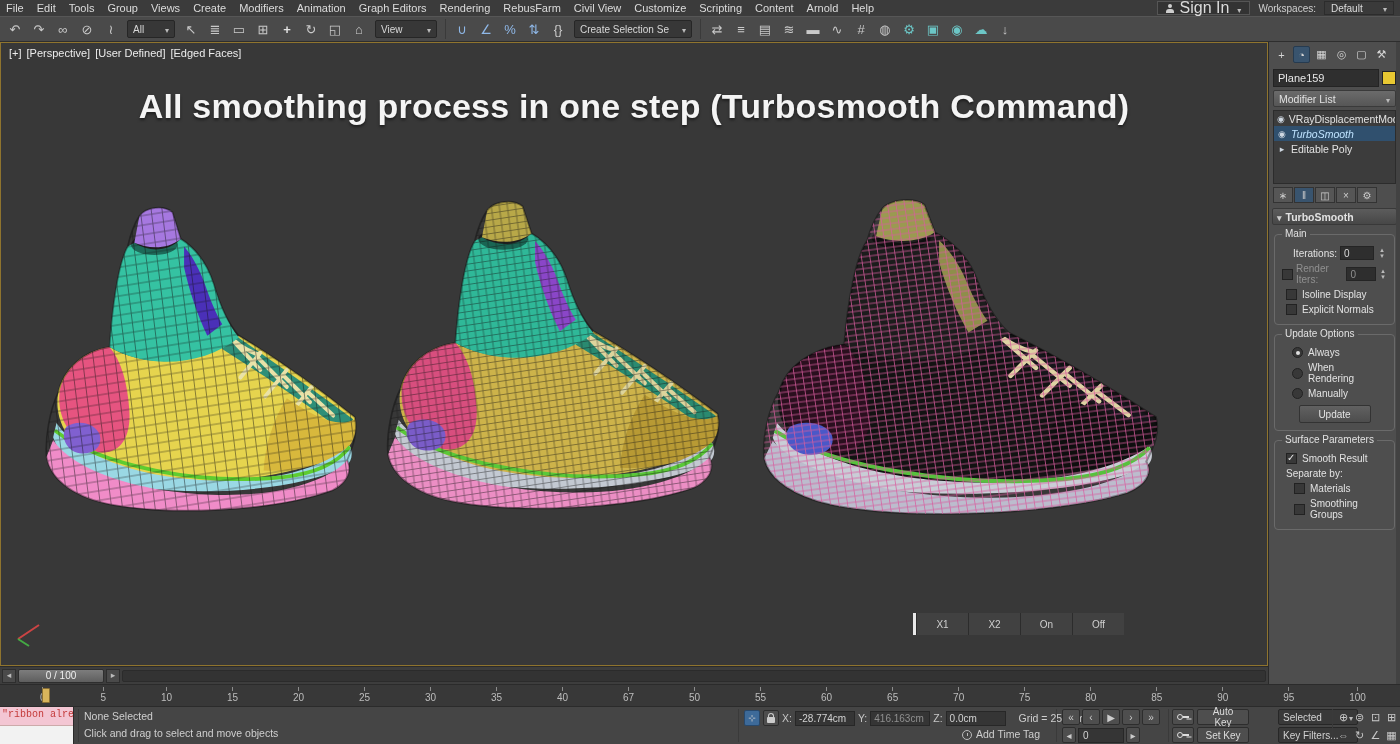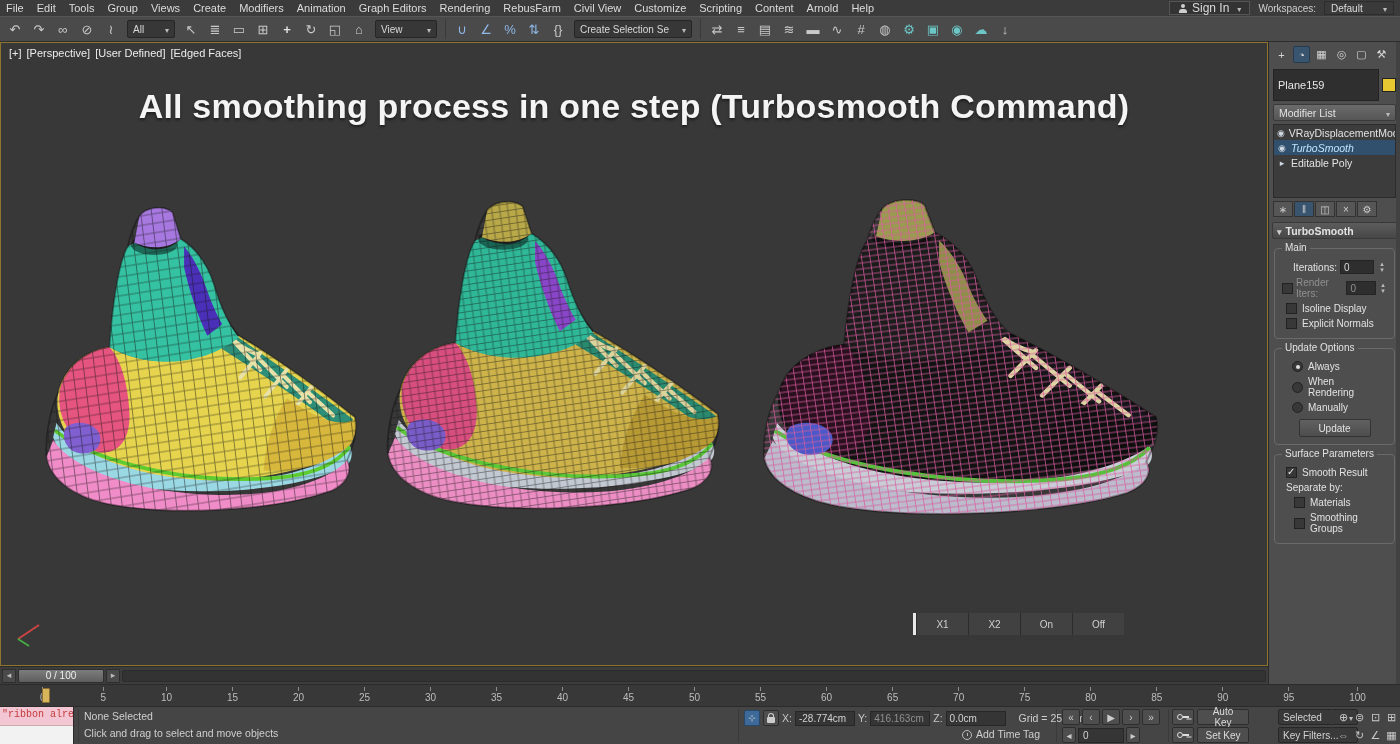--- a/index.html
+++ b/index.html
@@ -7,21 +7,21 @@
     font-family:"Liberation Sans", sans-serif; }
   #app { position:relative; width:1400px; height:744px; background:#474747; }
 
   
   .menubar { height:16px; background:#3b3b3b; display:flex; align-items:center;
     padding:0 6px; font-size:11px; color:#dcdcdc; }
   .menu-items { display:flex; gap:13px; white-space:nowrap; }
   .menu-item { cursor:default; }
   .menubar-right { margin-left:auto; display:flex; align-items:center; gap:8px; }
   .signin { display:flex; align-items:center; gap:5px; background:#333;
-    border:1px solid #555; padding:0 8px; height:14px; font-size:12px; }
+    border:1px solid #555; padding:0 8px; height:14px; font-size:16px; }
   .person-icon { position:relative; width:9px; height:9px; display:inline-block; }
   .person-icon::before { content:""; position:absolute; top:0; left:2.5px; width:4px; height:4px; border-radius:50%; background:#cfcfcf; }
   .person-icon::after { content:""; position:absolute; bottom:0; left:0.5px; width:8px; height:3.5px; border-radius:3px 3px 0 0; background:#cfcfcf; }
   .caret::after { content:"▾"; font-size:8px; color:#bbb; margin-left:3px; }
   .ws-label { font-size:10px; color:#cfcfcf; }
   .ws-drop { display:flex; align-items:center; background:#3a3a3a; border:1px solid #2c2c2c;
     height:14px; padding:0 6px; font-size:10px; min-width:70px; justify-content:space-between; }
 
   
   .toolbar { height:26px; background:#4a4a4a; border-top:1px solid #565656;
@@ -131,21 +131,21 @@
   
   .panel { width:132px; background:#4e4e4e; border-left:1px solid #2a2a2a; position:relative;
     font-size:10.5px; color:#e2e2e2; }
   .panel-scroll { position:absolute; right:0; top:0; bottom:0; width:4px; background:#424242; }
   .panel-tabs { display:flex; gap:3px; padding:4px 4px 3px; }
   .ptab { width:17px; height:17px; background:transparent; border:1px solid transparent;
     color:#d5d5d5; font-size:11px; display:flex; align-items:center; justify-content:center; border-radius:2px; }
   .ptab.active { background:#39546e; border-color:#263b50; }
   .objname-row { display:flex; gap:3px; align-items:center; margin:3px 4px; }
   .objname { flex:1; height:16px; background:#2f2f2f; border:1px solid #242424; color:#e6e6e6;
-    font-size:11px; display:flex; align-items:center; padding:15px 4px; }
+    font-size:11px; display:flex; align-items:center; padding:8px 4px; }
   .swatch { width:14px; height:14px; background:#e8c832; border:1px solid #222; }
   .modlist { height:17px; margin:2px 4px; background:linear-gradient(#6b6b6b,#565656);
     border:1px solid #3a3a3a; border-radius:2px; display:flex; align-items:center;
     justify-content:space-between; padding:0 5px; font-size:10.5px; }
   .stack { height:74px; margin:3px 4px; background:#3c3c3c; border:1px solid #2c2c2c; overflow:hidden; }
   .stack-row { height:15px; display:flex; align-items:center; gap:4px; padding:0 3px; }
   .stack-row.selected { background:#30506e; }
   .stack-row.selected .mod-name { color:#bfe3ff; font-style:italic; }
   .mod-icon { font-size:9px; color:#cfd8e2; width:10px; text-align:center; }
   .mod-name { font-size:10.5px; white-space:nowrap; }
@@ -604,21 +604,21 @@
         <span class="tick" data-name="frame-tick">
           <i></i>
           <span>35</span>
         </span>
         <span class="tick" data-name="frame-tick">
           <i></i>
           <span>40</span>
         </span>
         <span class="tick" data-name="frame-tick">
           <i></i>
-          <span>45</span>
+          <span>67</span>
         </span>
         <span class="tick" data-name="frame-tick">
           <i></i>
           <span>50</span>
         </span>
         <span class="tick" data-name="frame-tick">
           <i></i>
           <span>55</span>
         </span>
         <span class="tick" data-name="frame-tick">

